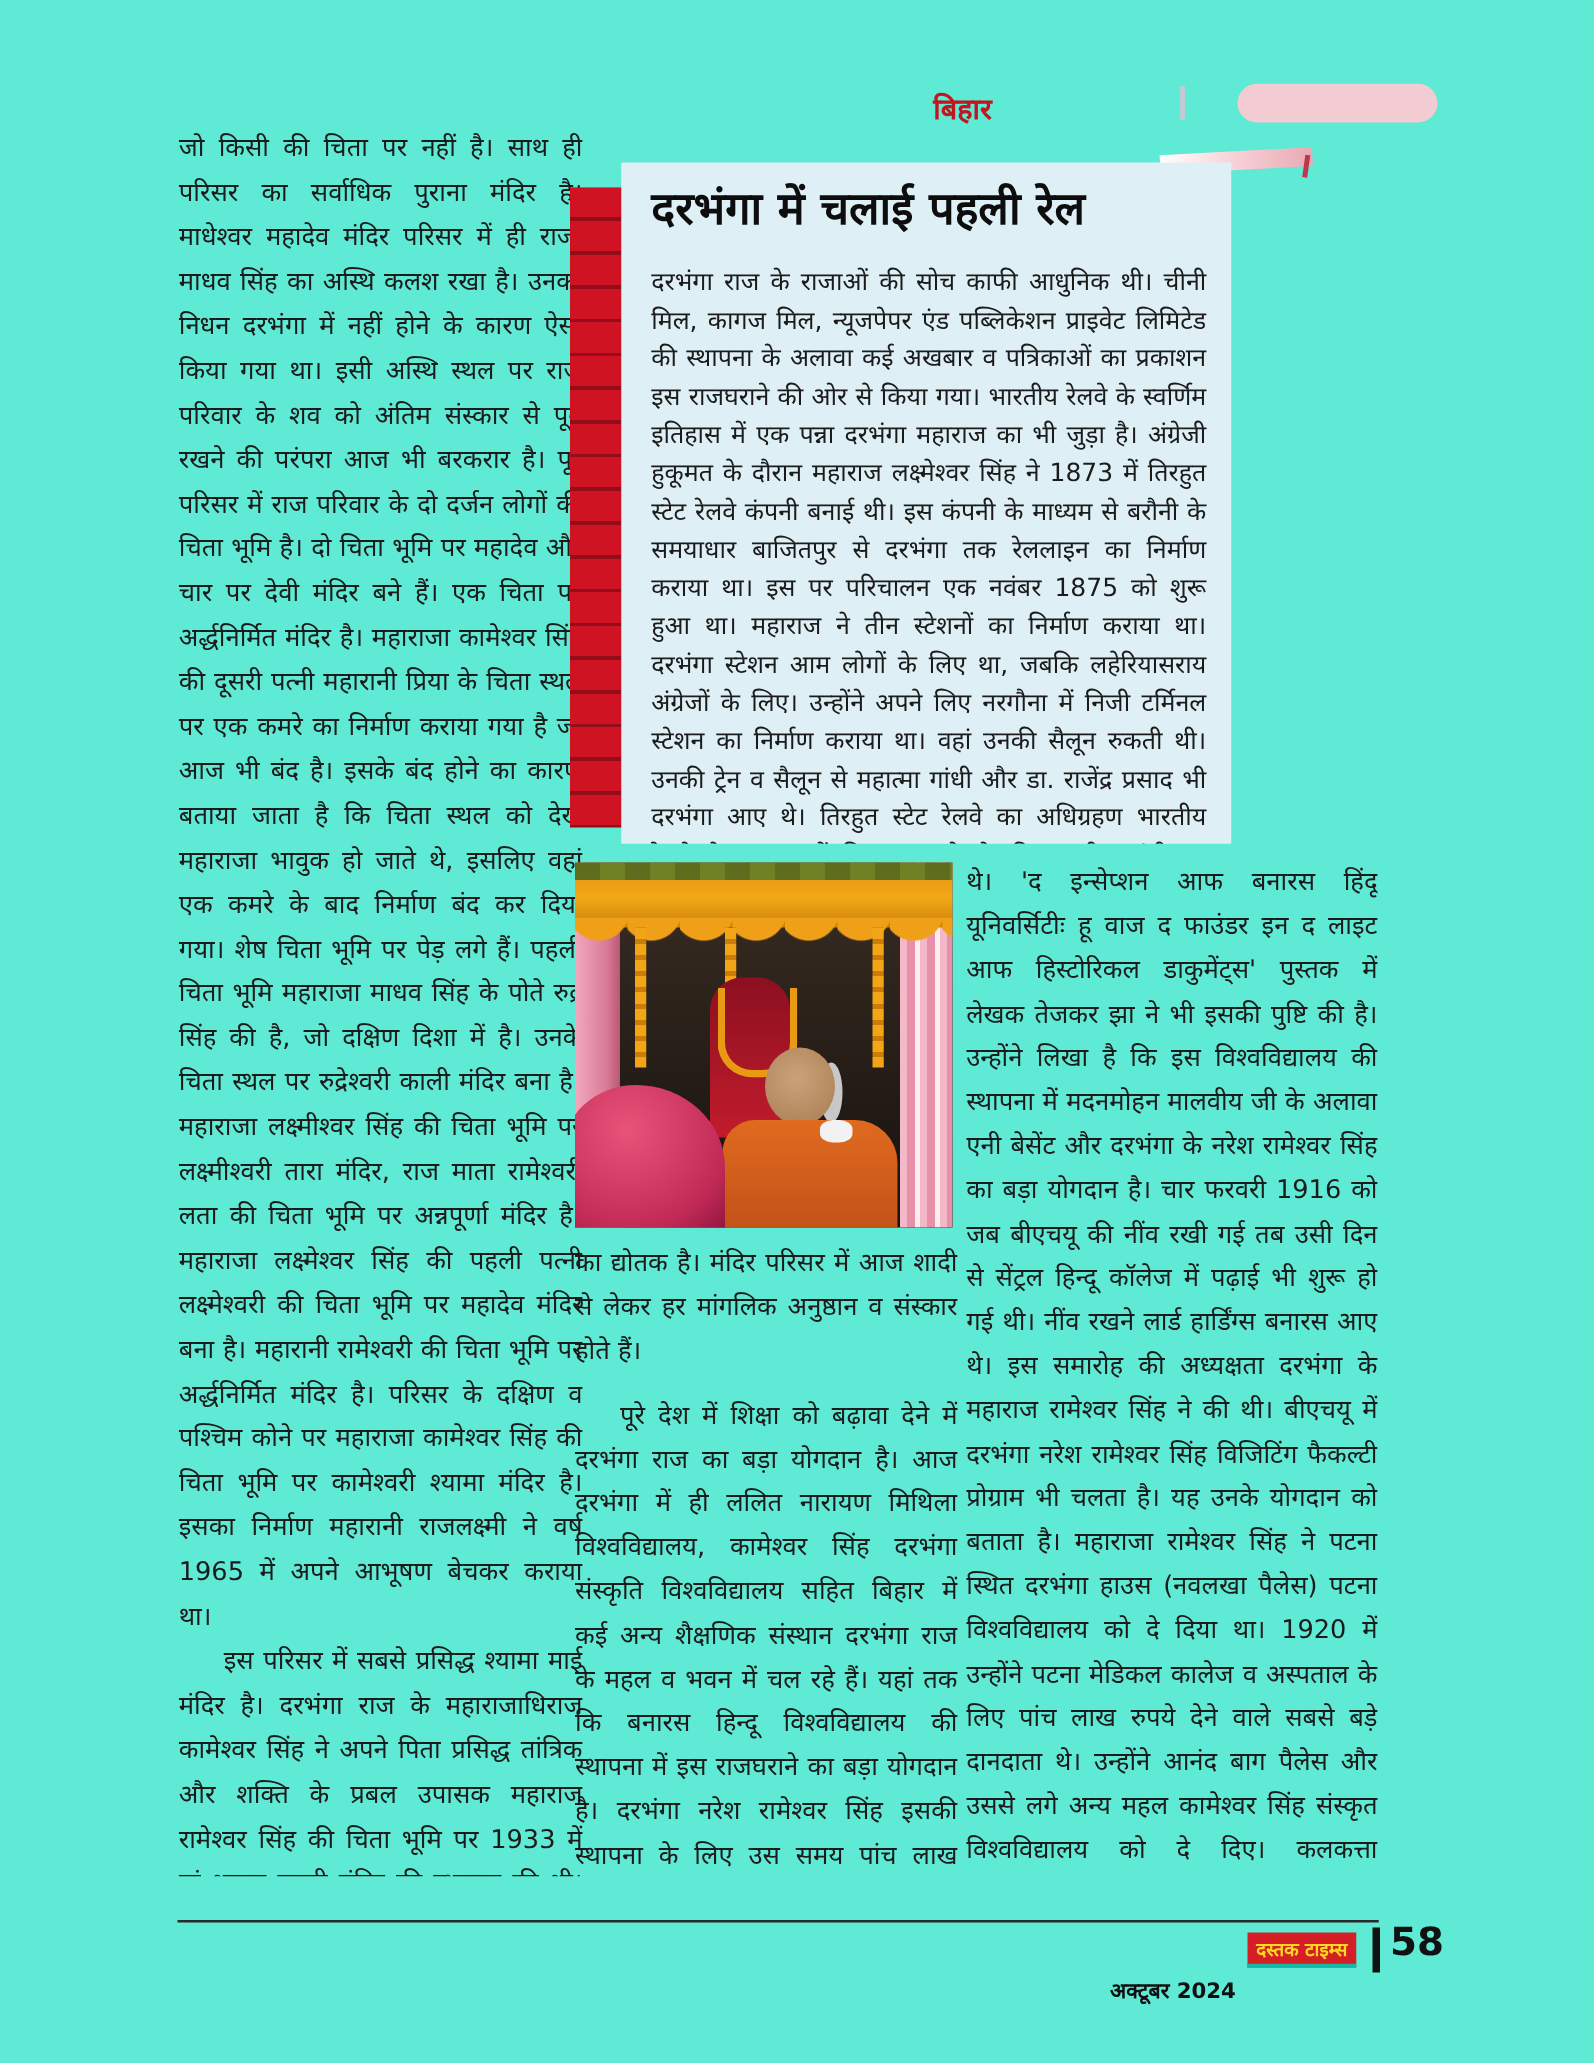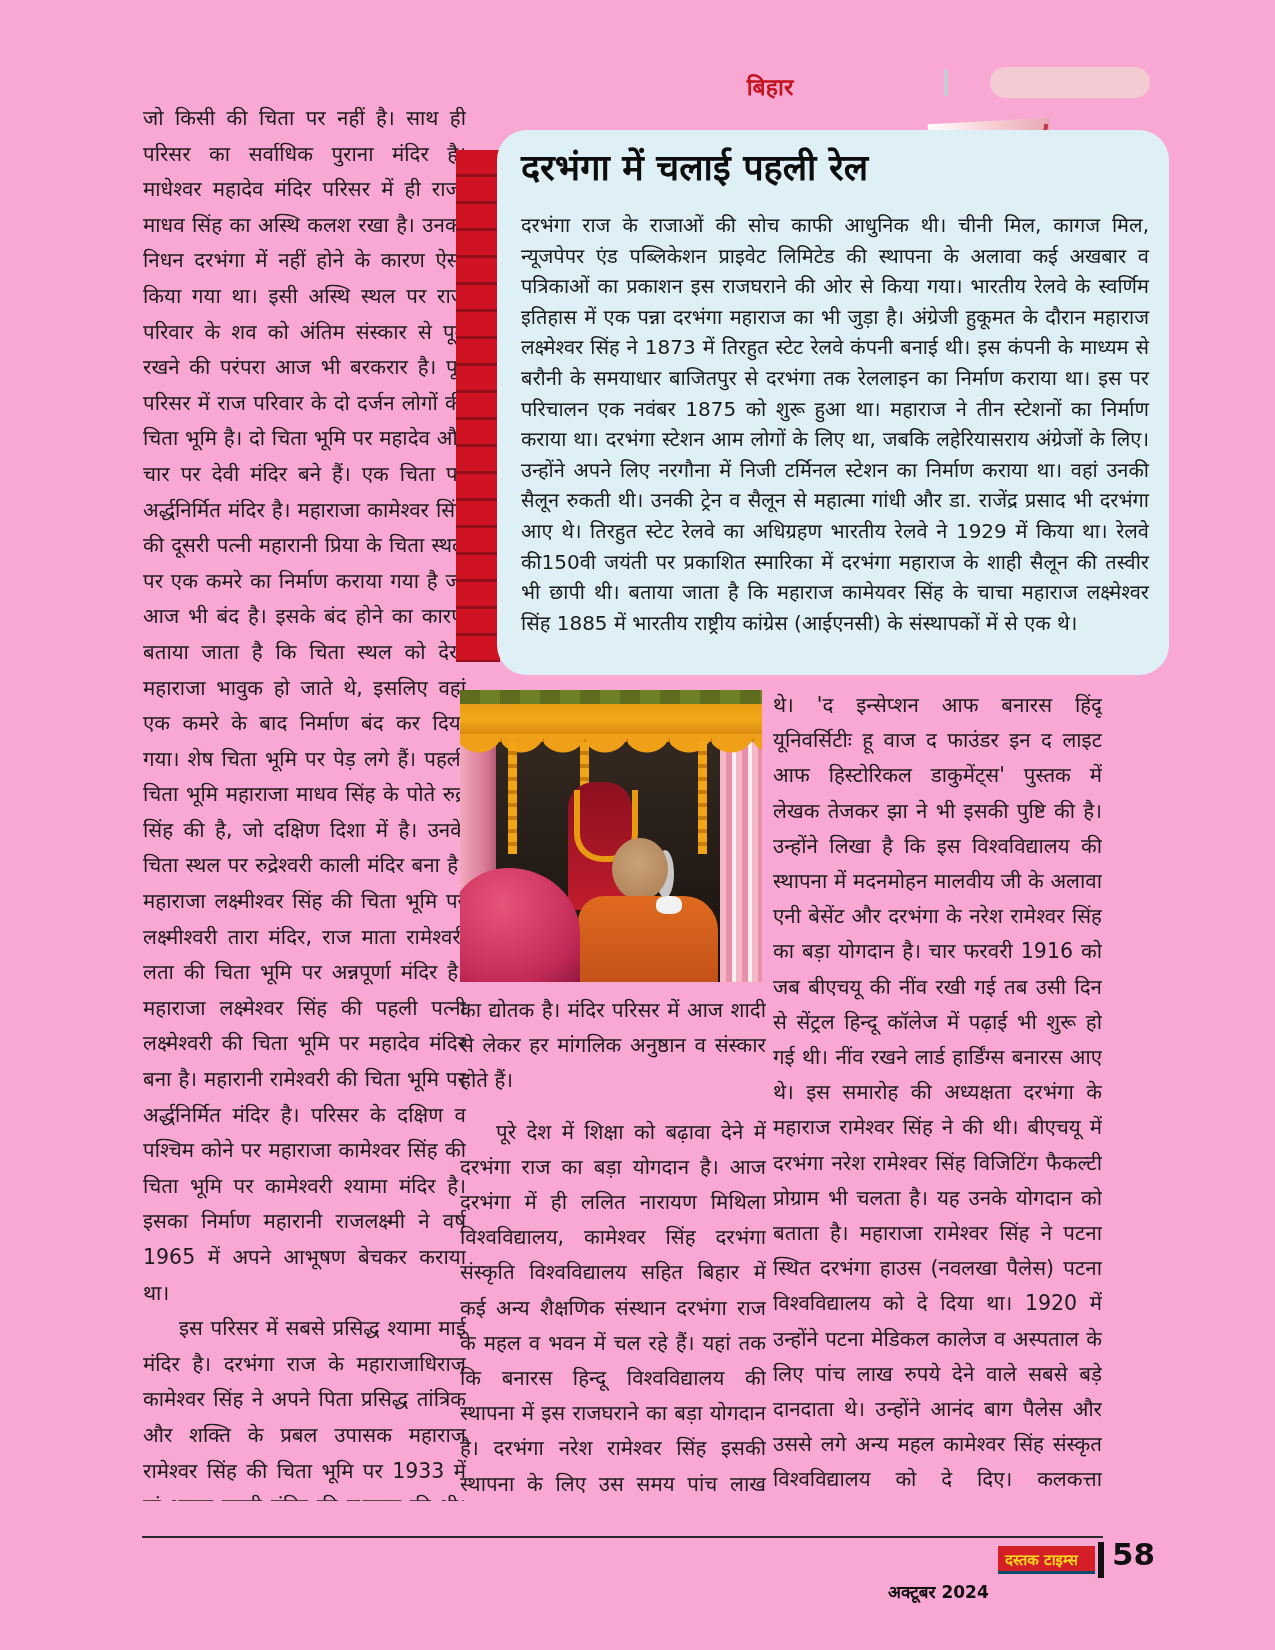--- a/index.html
+++ b/index.html
@@ -1,18 +1,18 @@
 <!DOCTYPE html>
 <html><head>
 <meta charset="utf-8">
 <style>
   html,body { margin:0; padding:0; background:#ffffff; }
   .page {
     position:relative; width:1275px; height:1650px; margin:0 auto;
-    background:#f9a8d4; overflow:hidden;
+    background:#5eead4; overflow:hidden;
     font-family:"DejaVu Sans","Liberation Sans",sans-serif;
     color:#1b1b1b;
   }
   
   .header-label {
     position:absolute; left:700px; top:70px; width:140px;
     text-align:center; font-size:23px; font-weight:bold; color:#c2151e;
   }
   .header-divider { position:absolute; left:944px; top:69px; width:4px; height:27px; background:#c3ccd4; }
   .header-pill { position:absolute; left:990px; top:67px; width:160px; height:31px; border-radius:16px; background:#f2ccd2; }
@@ -30,22 +30,22 @@
     position:absolute; left:456px; top:150px; width:44px; height:512px;
     background:repeating-linear-gradient(to bottom,#cf1322 0 24px,#930e19 24px 27px);
   }
   .corner-sliver {
     position:absolute; left:928px; top:121px; width:122px; height:15px;
     background:linear-gradient(to right,#ffffff 0%,#f6ccd2 55%,#e8aab4 100%);
     transform:rotate(-3deg);
   }
   .corner-tick { position:absolute; left:1043px; top:124px; width:4px; height:18px; background:#c2344a; transform:rotate(8deg); }
   .feature-box {
-    position:absolute; left:497px; top:130px; width:672px; height:545px;
-    background:#def0f6; box-sizing:border-box; padding:12px 20px 0 24px; overflow:hidden;border-radius:30px;
+    position:absolute; left:497px; top:130px; width:488px; height:545px;
+    background:#def0f6; box-sizing:border-box; padding:12px 20px 0 24px; overflow:hidden;
   }
   .feature-title { margin:4px 0 12px 0; font-size:36px; line-height:44px; font-weight:bold; color:#0d0d0d; }
   .feature-body { font-size:20px; line-height:30.6px; text-align:justify; }
 
   
   .photo {
     position:absolute; left:460px; top:690px; width:302px; height:292px;
     overflow:hidden; background:linear-gradient(180deg,#3a2e24,#241c16 60%,#17120e);
   }
   .ph-left-drape { position:absolute; left:0; top:0; width:36px; height:100%;
@@ -88,23 +88,23 @@
 
   
   .right-col {
     position:absolute; left:773px; top:688px; width:329px; height:812px;
     font-size:20.5px; line-height:35.2px; text-align:justify; overflow:hidden;
   }
 
   
   .footer-line { position:absolute; left:142px; top:1536px; width:961px; height:2px; background:#2a2a2a; }
   .footer-date { position:absolute; left:888px; top:1550px; font-size:17px; font-weight:bold; color:#111;margin-top:30px; }
-  .footer-logo { position:absolute; left:998px; top:1546px; padding:3px 17px 2px 7px;
+  .footer-logo { position:absolute; left:998px; top:1546px; padding:3px 7px 2px 7px;
     background:#d41f26; color:#ffd91f; font-size:15px; font-weight:bold;
-    border-bottom:3px solid #0c4a6e; }
+    border-bottom:3px solid #14b8a6; }
   .footer-bar { position:absolute; left:1098px; top:1542px; width:6px; height:36px; background:#111; }
   .footer-page { position:absolute; left:1112px; top:1536px; font-size:31px; font-weight:bold; color:#111; }
 </style>
 </head>
 <body>
 
 <div class="page">
 
   <div class="header-label">बिहार</div>
   <div class="header-divider"></div>

